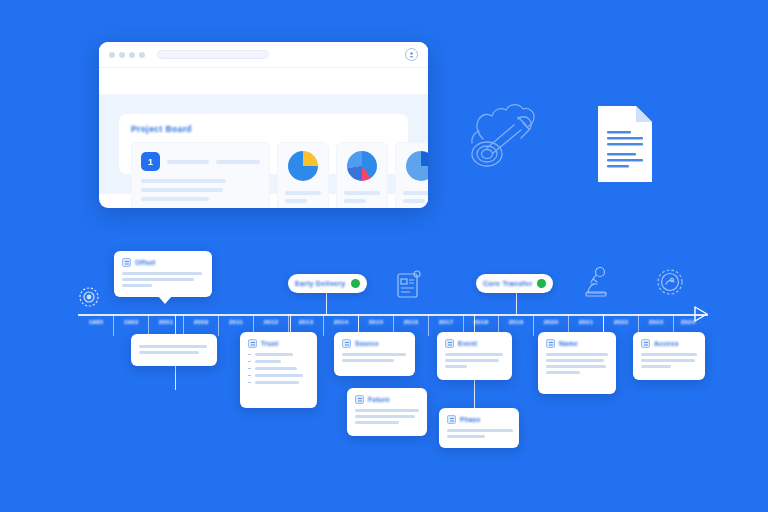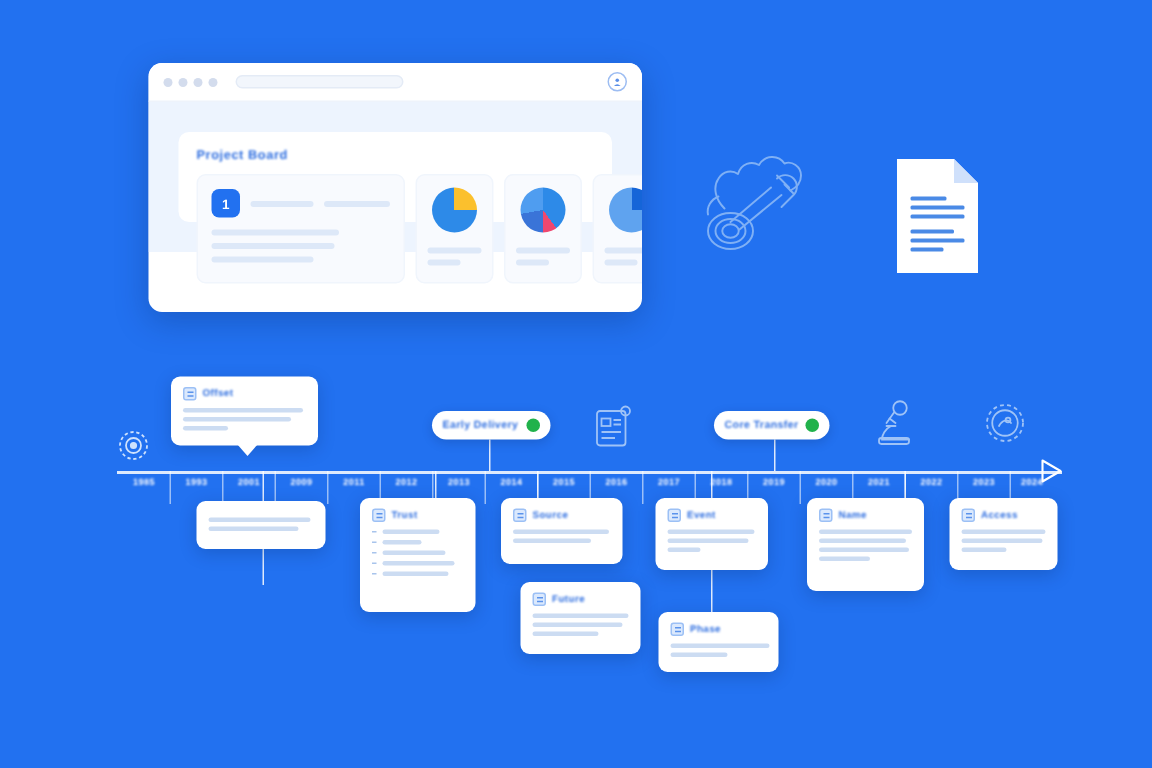--- a/index.html
+++ b/index.html
@@ -30,21 +30,21 @@
     flex: 0 0 112px; height: 9px; margin-left: 8px;
     background: #f2f6fc; border: 1px solid #e4ebf6; border-radius: 6px;
   }
   #chrome-spacer { flex: 1; }
   #profile-icon {
     width: 13px; height: 13px; border-radius: 50%;
     border: 1px solid #9dbdf2; color: #5b8fe8;
     display: flex; align-items: center; justify-content: center;
     font-size: 7px;
   }
-  #browser-body { background: #edf4fe; height: 100px; padding: 20px; }
+  #browser-body { background: #edf4fe; height: 100px; padding: 20px; margin-top: 26px; }
   #dash-card {
     background: #ffffff; border-radius: 7px; height: 100%;
     padding: 10px 12px;
   }
   #dash-title {
     color: #2f6fe0; font-size: 8.5px; font-weight: 700;
     letter-spacing: .4px; margin-bottom: 8px;
   }
   #widgets { display: flex; gap: 7px; height: 73px; }
   .widget { background: #f8fafe; border: 1px solid #f0f5fc; border-radius: 6px; }

